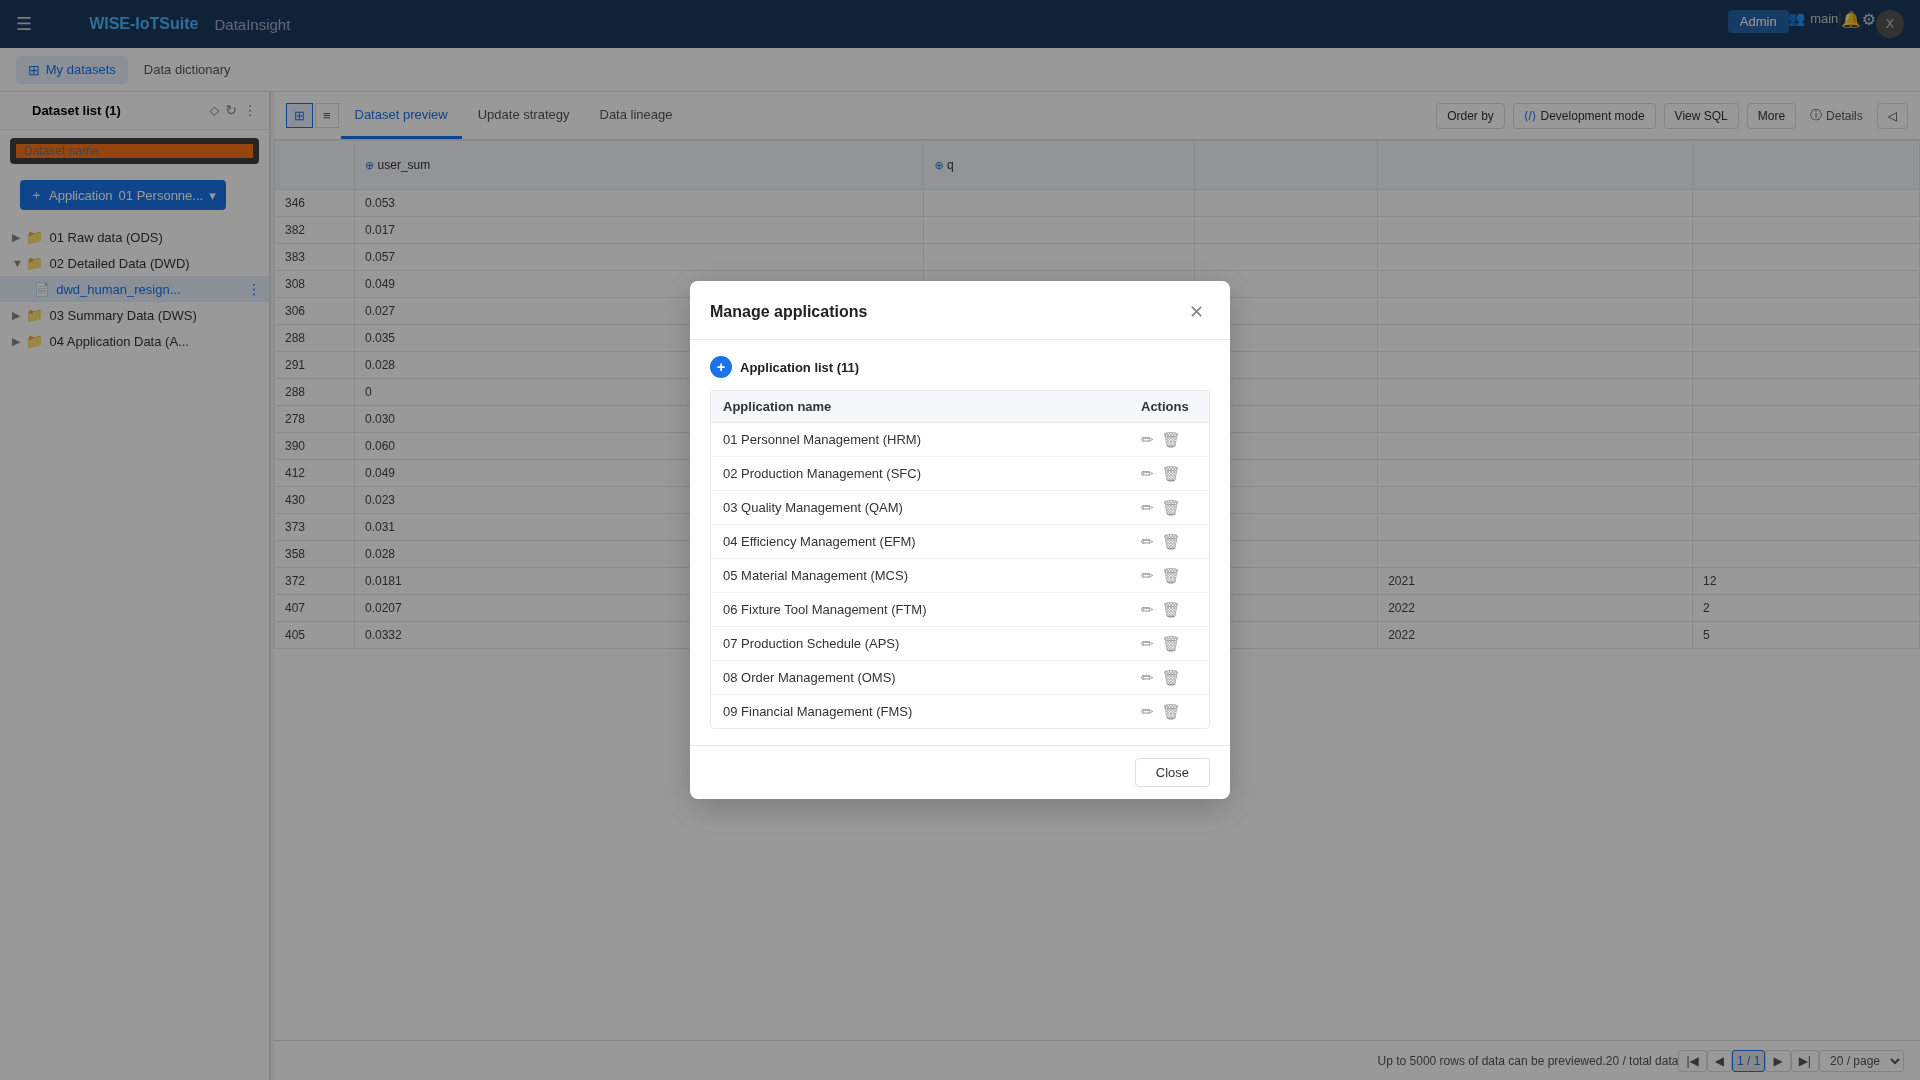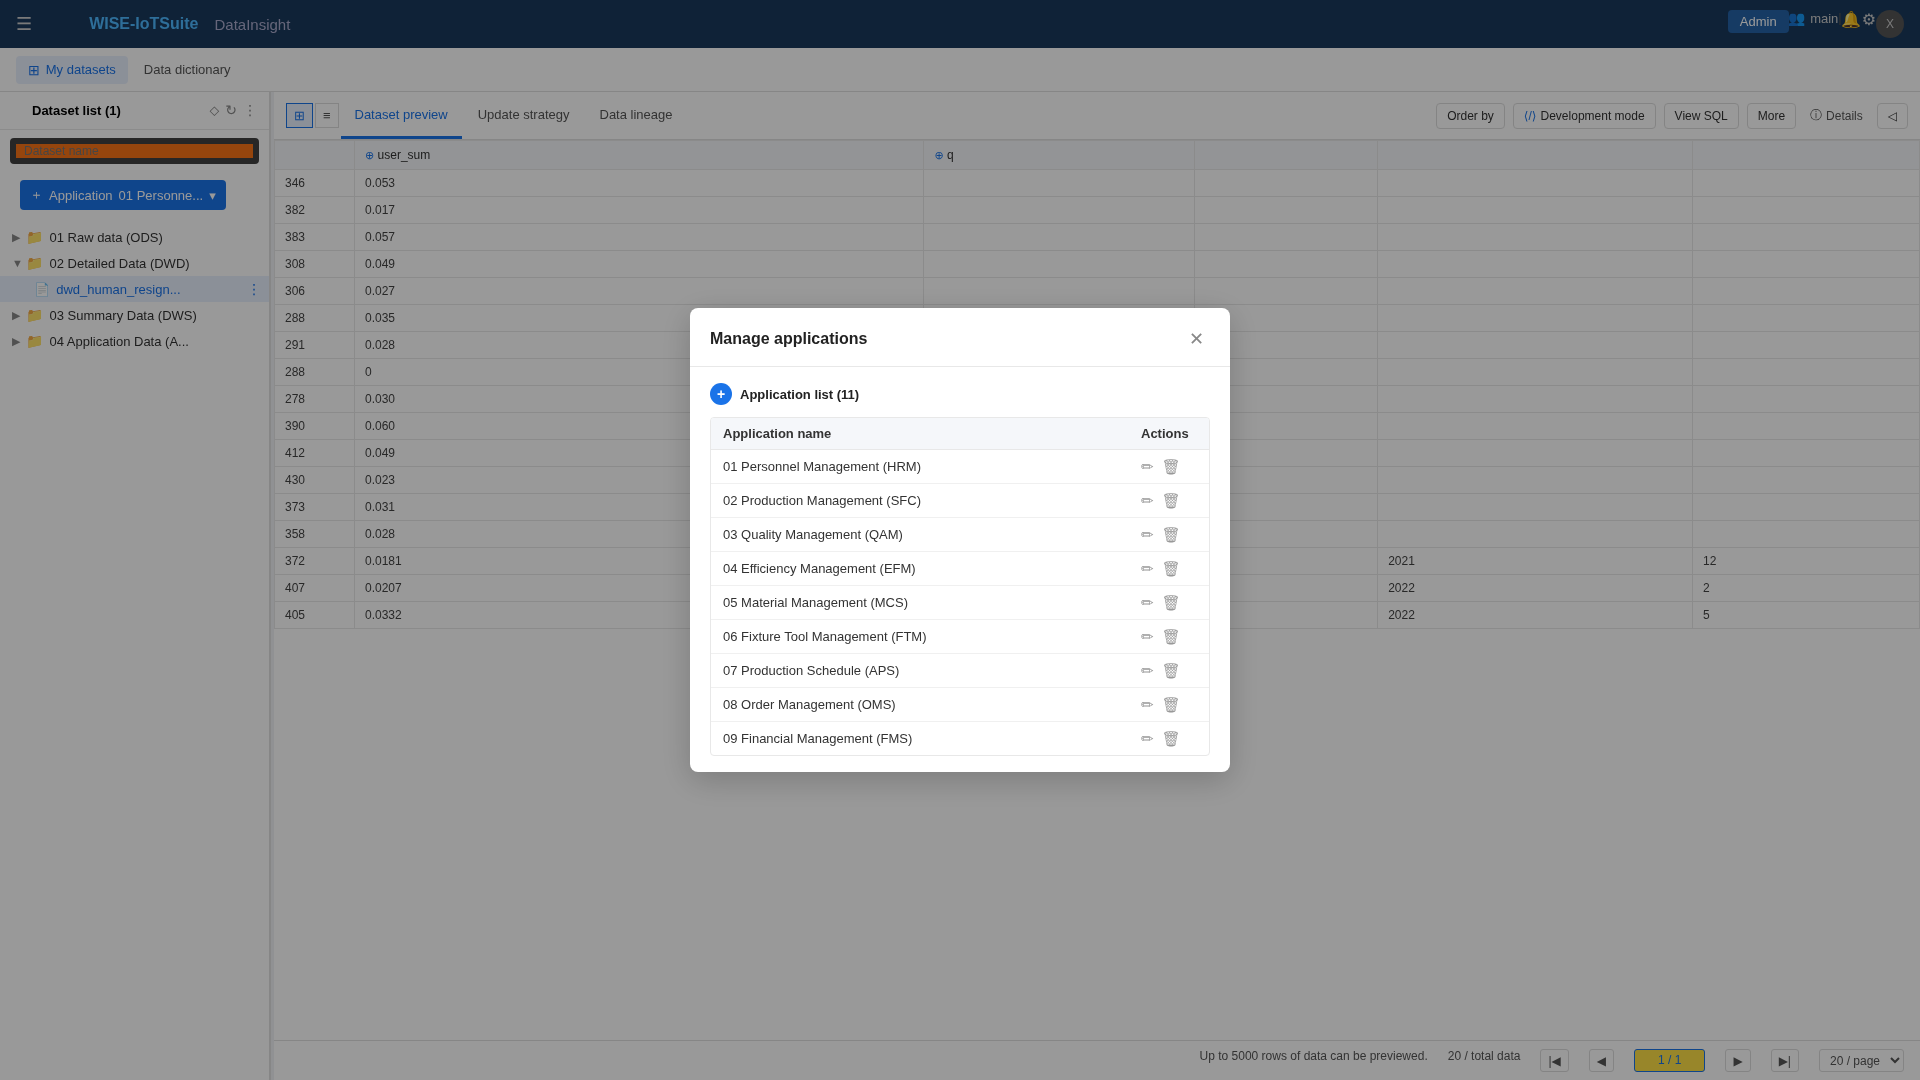--- a/index.html
+++ b/index.html
@@ -74,31 +74,31 @@
       display: flex; align-items: center; gap: 4px; padding: 5px 10px; border: 1px solid #ddd; border-radius: 4px; background: white; cursor: pointer; font-size: 12px; color: #333;
     }
     .toolbar-view-icons { display: flex; gap: 2px; }
     .toolbar-view-icons button { background: none; border: 1px solid #ddd; padding: 4px 7px; cursor: pointer; font-size: 13px; color: #555; }
     .toolbar-view-icons button.active { background: #e8f0fe; color: #1a73e8; border-color: #1a73e8; }
     .detail-btn { display: flex; align-items: center; gap: 4px; color: #555; font-size: 12px; cursor: pointer; padding: 4px 6px; }
 
     
     .data-table-wrapper { flex: 1; overflow: auto; background: white; position: relative; }
     .data-table { width: 100%; border-collapse: collapse; font-size: 12px; }
-    .data-table th { background: #f5f7fa; border: 1px solid #e8e8e8; padding: 7px 10px; text-align: left; font-weight: 500; white-space: nowrap; color: #333; position: sticky; top: 0; z-index: 1; }
+    .data-table th { background: #f5f7fa; border: 1px solid #e8e8e8; padding: 17px 10px; text-align: left; font-weight: 500; white-space: nowrap; color: #333; position: sticky; top: 0; z-index: 1; }
     .data-table td { border: 1px solid #e8e8e8; padding: 6px 10px; color: #444; }
     .col-icon { color: #1a73e8; font-size: 11px; }
 
     
     .pagination {
-      display: flex; justify-content: flex-end; padding: 8px 16px; border-top: 1px solid #e0e0e0; background: white; font-size: 12px; color: #555; gap: 20px; height: 40px;
+      display: flex; align-items: center; justify-content: flex-end; padding: 8px 16px; border-top: 1px solid #e0e0e0; background: white; font-size: 12px; color: #555; gap: 0; height: 40px;
     }
     .pagination .page-btn { border: 1px solid #ddd; background: white; padding: 3px 7px; cursor: pointer; border-radius: 3px; color: #555; font-size: 12px; }
     .pagination .page-btn:disabled { color: #bbb; cursor: not-allowed; }
-    .pagination .current-page { border: 1px solid #1a73e8; color: #1a73e8; padding: 3px 23px; border-radius: 3px; background: #fde047; }
+    .pagination .current-page { border: 1px solid #1a73e8; color: #1a73e8; padding: 3px 4px; border-radius: 3px; background: #e5e5e5; }
     .pagination .per-page { border: 1px solid #ddd; border-radius: 3px; padding: 2px 6px; background: white; font-size: 12px; color: #555; }
 
     
     .modal-overlay {
       position: fixed; top: 0; left: 0; width: 100%; height: 100%; background: rgba(0,0,0,0.4); display: flex; align-items: center; justify-content: center; z-index: 1000;
     }
     .modal {
       background: white; border-radius: 8px; width: 540px; max-height: 560px; display: flex; flex-direction: column; box-shadow: 0 8px 32px rgba(0,0,0,0.2);
     }
     .modal-header {
@@ -514,14 +514,17 @@
             <div class="app-row">
     <div class="col-name">09 Financial Management (FMS)</div>
     <div class="col-actions">
       <span class="action-icon" title="Edit">✏</span>
       <span class="action-icon" title="Delete">🗑</span>
     </div>
   </div>
           </div>
       </div>
     </div>
+    <div class="modal-footer">
+      <button class="close-btn-footer">Close</button>
+    </div>
   </div>
 </div>
 
 </body></html>

